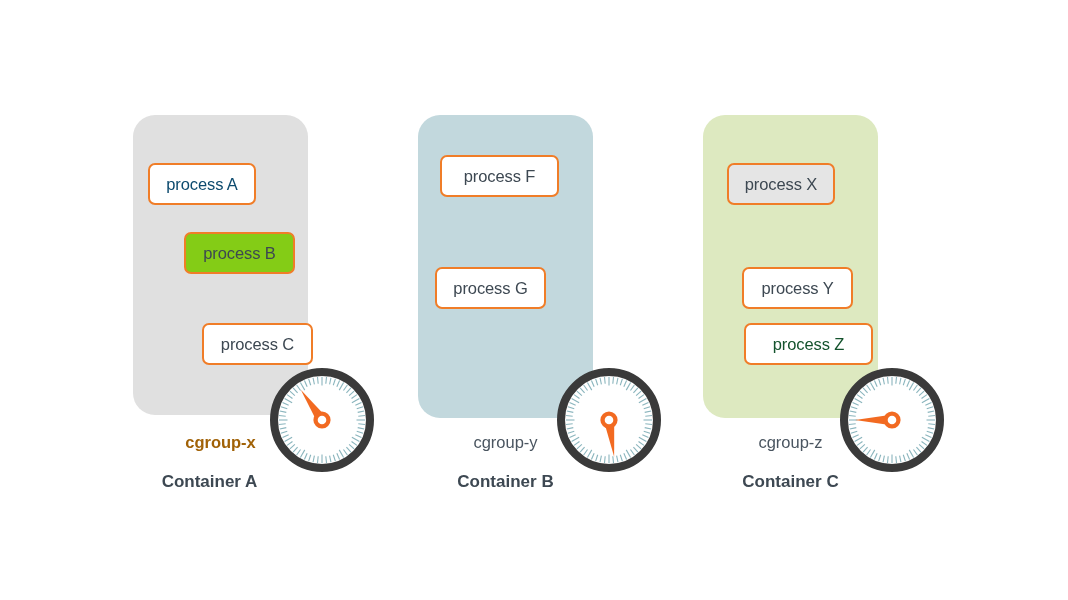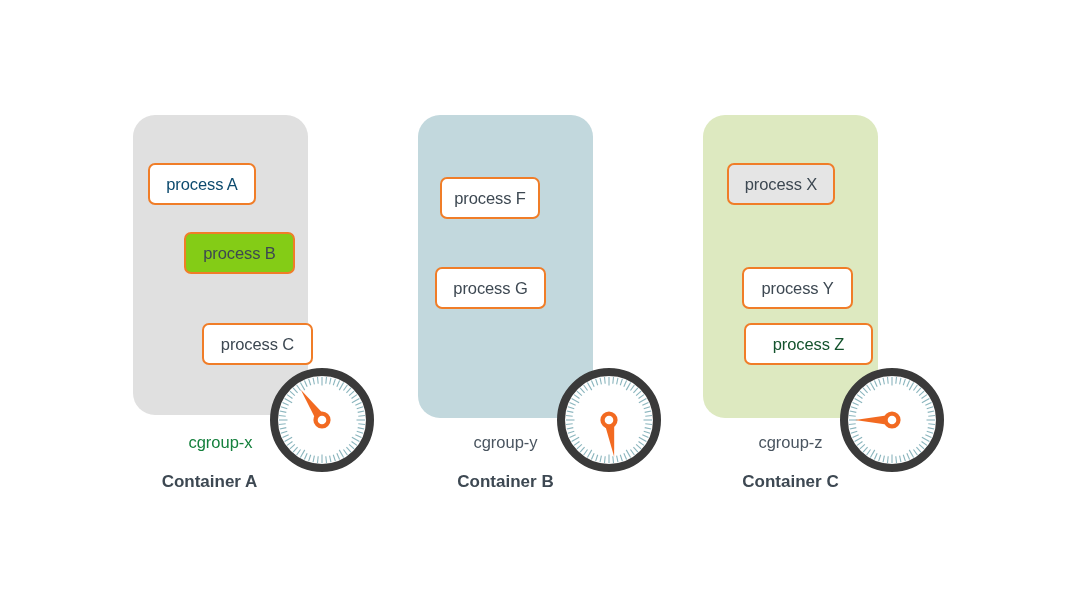--- a/index.html
+++ b/index.html
@@ -97,21 +97,21 @@
     </div>
 
     <div class="proc-box" style="left: 184px; top: 232px; width: 111px; border-color: rgb(240, 125, 40); background: #84cc16; color: rgb(61, 72, 82);">
       <span>process B</span>
     </div>
 
     <div class="proc-box" style="left: 164px; top: 323px; width: 111px; border-color: rgb(240, 125, 40); background: rgb(255, 255, 255); color: rgb(61, 72, 82); margin-left: 38px;">
       <span>process C</span>
     </div>
 
-    <div class="cgroup-label" style="left: 133px; top: 433px; width: 175px; color: #15803d;">cgroup-x</div>
+    <div class="cgroup-label" style="left: 133px; top: 433px; width: 175px; color: #a16207; font-weight: bold;">cgroup-x</div>
 
     <div class="container-label" style="left: 122px; top: 472px; width: 175px; color: rgb(61, 72, 82);">Container A</div>
 
     <div class="gauge" style="left:270px; top:368px;">
       <svg viewBox="0 0 104 104" xmlns="http://www.w3.org/2000/svg">
         <circle cx="52" cy="52" r="48" fill="#ffffff" stroke="#3a3a3a" stroke-width="8"></circle>
         <g stroke="#8ab5bd" stroke-width="1.1" stroke-linecap="butt">
           <line x1="52" y1="8.8" x2="52" y2="17.5" transform="rotate(0 52 52)"></line>
           <line x1="52" y1="8.8" x2="52" y2="15.5" transform="rotate(6 52 52)"></line>
           <line x1="52" y1="8.8" x2="52" y2="15.5" transform="rotate(12 52 52)"></line>
@@ -179,21 +179,21 @@
         <circle cx="52" cy="52" r="8.6" fill="#f26a21"></circle>
         <circle cx="52" cy="52" r="4.3" fill="#ffffff"></circle>
       </svg>
     </div>
   </div>
 
   <div class="container-group">
 
     <div class="panel" style="left: 418px; top: 115px; width: 175px; height: 303px; background: rgb(194, 216, 221);"></div>
 
-    <div class="proc-box" style="left: 440px; top: 177px; width: 100px; border-color: rgb(240, 125, 40); background: rgb(255, 255, 255); color: rgb(61, 72, 82);">
+    <div class="proc-box" style="left: 440px; top: 155px; width: 119px; border-color: rgb(240, 125, 40); background: rgb(255, 255, 255); color: rgb(61, 72, 82);">
       <span>process F</span>
     </div>
 
     <div class="proc-box" style="left: 429px; top: 267px; width: 111px; border-color: rgb(240, 125, 40); background: rgb(255, 255, 255); color: rgb(61, 72, 82); margin-left: 6px;">
       <span>process G</span>
     </div>
 
     <div class="cgroup-label" style="left: 418px; top: 433px; width: 175px; color: rgb(74, 85, 96);">cgroup-y</div>
 
     <div class="container-label" style="left: 418px; top: 472px; width: 175px; color: rgb(61, 72, 82);">Container B</div>

